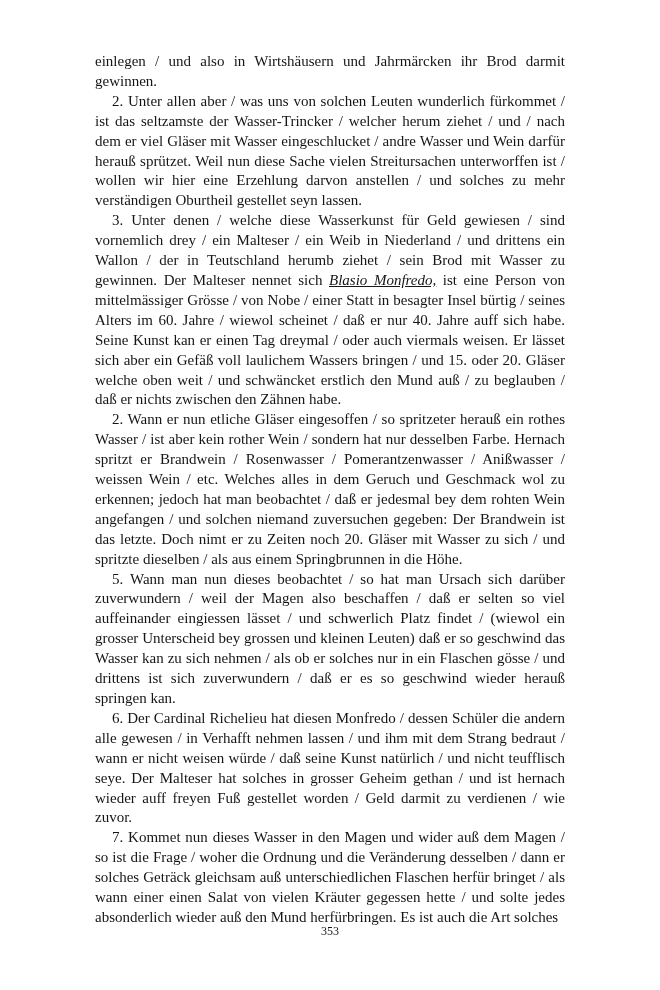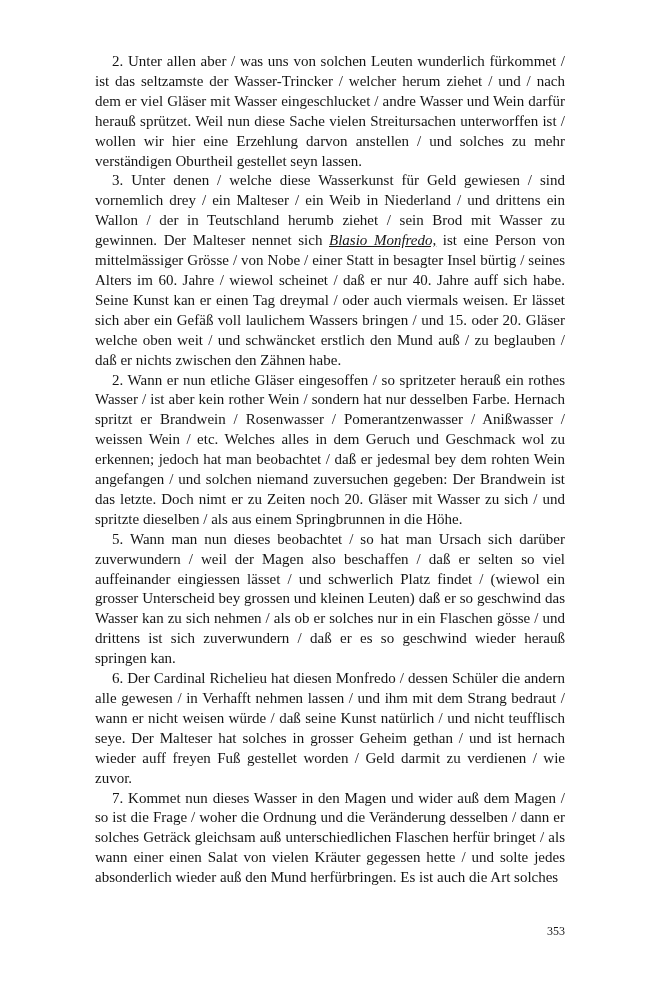--- a/index.html
+++ b/index.html
@@ -33,29 +33,30 @@
   }
   .italic {
     font-style: italic;
     text-decoration: underline;
   }
   .page-number {
     position: absolute;
     left: 95px;
     top: 924px;
     width: 470px;
-    text-align: right;
+    text-align: center;
     font-size: 12px;
     color: #151515;
   }
 </style>
 </head>
 <body>
 
 <div class="text-block">
+  <p class="para">einlegen / und also in Wirtshäusern und Jahrmärcken ihr Brod darmit gewinnen.</p>
 
   <p class="para indent">2. Unter allen aber / was uns von solchen Leuten wunderlich fürkommet / ist das seltzamste der Wasser-Trincker / welcher herum ziehet / und / nach dem er viel Gläser mit Wasser eingeschlucket / andre Wasser und Wein darfür herauß sprützet. Weil nun diese Sache vielen Streitursachen unterworffen ist / wollen wir hier eine Erzehlung darvon anstellen / und solches zu mehr verständigen Oburtheil gestellet seyn lassen.</p>
 
   <p class="para indent"><span>3. Unter denen / welche diese Wasserkunst für Geld gewiesen / sind vornemlich drey / ein Malteser / ein Weib in Niederland / und drittens ein Wallon / der in Teutschland herumb ziehet / sein Brod mit Wasser zu gewinnen. Der Malteser nennet sich </span><em class="italic">Blasio Monfredo,</em><span> ist eine Person von mittelmässiger Grösse / von Nobe / einer Statt in besagter Insel bürtig / seines Alters im 60. Jahre / wiewol scheinet / daß er nur 40. Jahre auff sich habe. Seine Kunst kan er einen Tag dreymal / oder auch viermals weisen. Er lässet sich aber ein Gefäß voll laulichem Wassers bringen / und 15. oder 20. Gläser welche oben weit / und schwäncket erstlich den Mund auß / zu beglauben / daß er nichts zwischen den Zähnen habe.</span></p>
 
   <p class="para indent">2. Wann er nun etliche Gläser eingesoffen / so spritzeter herauß ein rothes Wasser / ist aber kein rother Wein / sondern hat nur desselben Farbe. Hernach spritzt er Brandwein / Rosenwasser / Pomerantzenwasser / Anißwasser / weissen Wein / etc. Welches alles in dem Geruch und Geschmack wol zu erkennen; jedoch hat man beobachtet / daß er jedesmal bey dem rohten Wein angefangen / und solchen niemand zuversuchen gegeben: Der Brandwein ist das letzte. Doch nimt er zu Zeiten noch 20. Gläser mit Wasser zu sich / und spritzte dieselben / als aus einem Springbrunnen in die Höhe.</p>
 
   <p class="para indent">5. Wann man nun dieses beobachtet / so hat man Ursach sich darüber zuverwundern / weil der Magen also beschaffen / daß er selten so viel auffeinander eingiessen lässet / und schwerlich Platz findet / (wiewol ein grosser Unterscheid bey grossen und kleinen Leuten) daß er so geschwind das Wasser kan zu sich nehmen / als ob er solches nur in ein Flaschen gösse / und drittens ist sich zuverwundern / daß er es so geschwind wieder herauß springen kan.</p>
 
   <p class="para indent">6. Der Cardinal Richelieu hat diesen Monfredo / dessen Schüler die andern alle gewesen / in Verhafft nehmen lassen / und ihm mit dem Strang bedraut / wann er nicht weisen würde / daß seine Kunst natürlich / und nicht teufflisch seye. Der Malteser hat solches in grosser Geheim gethan / und ist hernach wieder auff freyen Fuß gestellet worden / Geld darmit zu verdienen / wie zuvor.</p>

